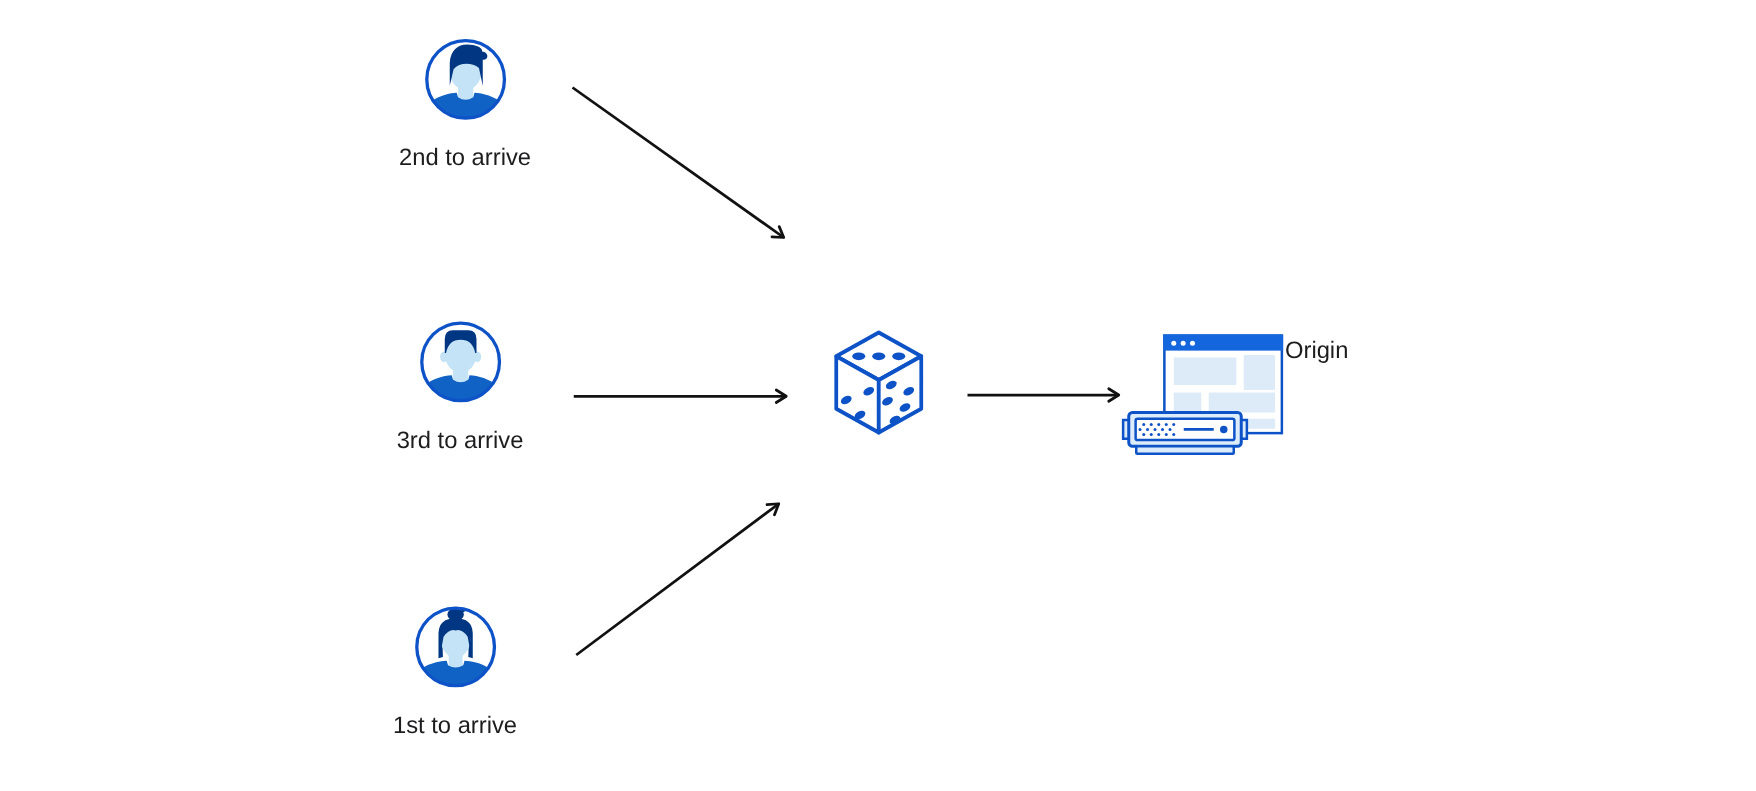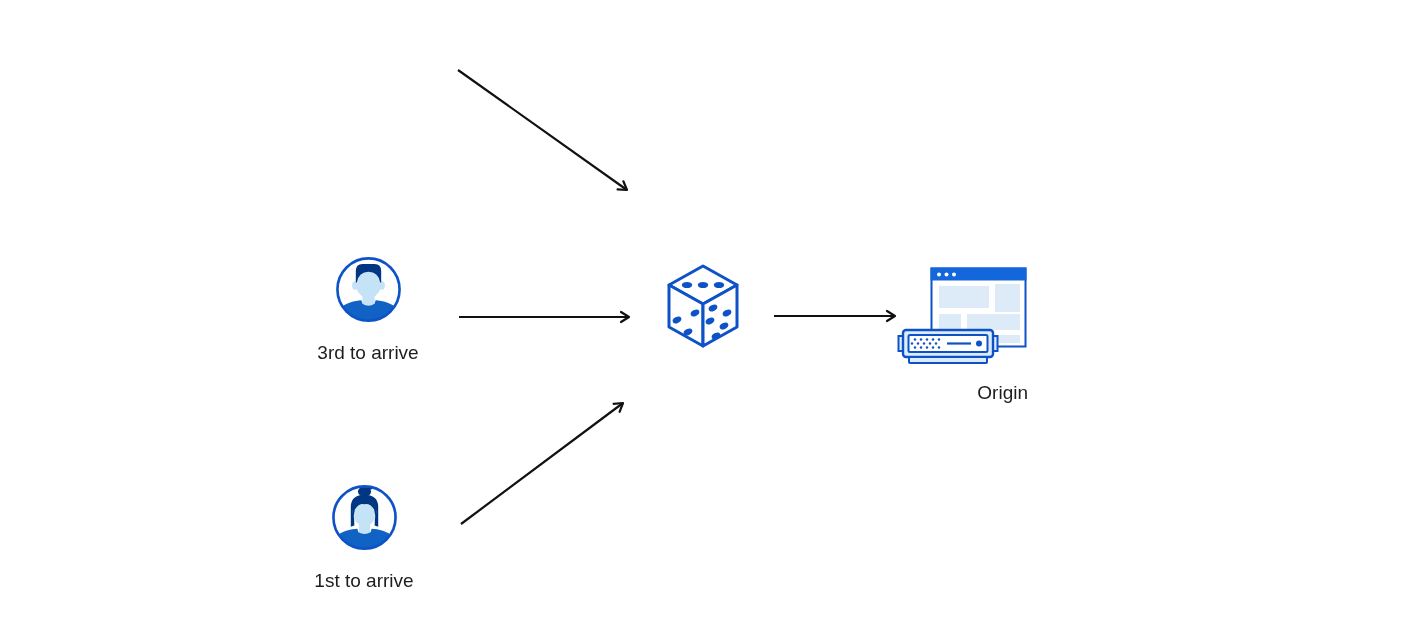--- a/index.html
+++ b/index.html
@@ -32,22 +32,22 @@
     color: #1d1d1f;
     text-align: center;
     white-space: nowrap;
   }
   .hub { position: absolute; left: 664px; top: 263px; width: 78px; height: 86px; }
   .origin-node {
     position: absolute;
     left: 893px; top: 255px;
     width: 135px;
     display: flex;
-    flex-direction: column;
-    align-items: flex-end;
+    flex-direction: row;
+    align-items: flex-start;
   }
   .origin-icon { width: 135px; height: 112px; }
   .origin-label {
     margin-top: 15px;
     font-size: 19px;
     line-height: 22px;
     color: #1d1d1f;
     text-align: center;
     white-space: nowrap;
   }
@@ -62,20 +62,40 @@
       <marker id="ah" markerUnits="userSpaceOnUse" markerWidth="18" markerHeight="18" refX="13" refY="9" orient="auto">
         <path d="M5,4 L13,9 L5,14" fill="none" stroke="#111111" stroke-width="2.2" stroke-linecap="round" stroke-linejoin="round"></path>
       </marker>
     </defs>
     <line x1="458" y1="70" x2="627" y2="190" stroke="#111111" stroke-width="2.2" marker-end="url(#ah)"></line>
     <line x1="459" y1="317" x2="629" y2="317" stroke="#111111" stroke-width="2.2" marker-end="url(#ah)"></line>
     <line x1="461" y1="524" x2="623" y2="403" stroke="#111111" stroke-width="2.2" marker-end="url(#ah)"></line>
     <line x1="774" y1="316" x2="895" y2="316" stroke="#111111" stroke-width="2.2" marker-end="url(#ah)"></line>
   </svg>
 
+  <div class="node" style="left:292px; top:30px;">
+    <div class="avatar">
+      <svg viewBox="0 0 66 66" width="67" height="67">
+        <defs>
+            <clipPath id="clipA">
+              <circle cx="33" cy="33" r="30"></circle>
+            </clipPath>
+          </defs>
+        <circle cx="33" cy="33" r="30" fill="#ffffff"></circle>
+        <g clip-path="url(#clipA)">
+          <rect x="27" y="30" width="12" height="22" fill="#c5e3f6"></rect>
+          <path d="M-2,68 L68,68 L68,58 C60,47 48,44 40,43.5 L39,47 Q33,51 27,47 L26,43.5 C18,44 6,47 -2,58 Z" fill="#1062c5"></path>
+          <ellipse cx="33" cy="26.5" rx="12.5" ry="15" fill="#c5e3f6"></ellipse>
+          <path d="M20.5,38 L20.5,20 C21,10 27,5.5 34,5.5 C41,5.5 46.5,8 46,11 C51.5,11.5 51.5,18 46.5,17.5 L46.5,38 L43.5,24 C38,19.5 28,19.5 23.5,25 Z" fill="#003682"></path>
+        </g>
+        <circle cx="33" cy="33" r="30.6" fill="none" stroke="#0d53c7" stroke-width="2.6"></circle>
+      </svg>
+    </div>
+    <div class="node-label">2nd to arrive</div>
+  </div>
 
   <div class="node" style="left:288px; top:256px;">
     <div class="avatar">
       <svg viewBox="0 0 66 66" width="67" height="67">
         <defs>
             <clipPath id="clipB">
               <circle cx="33" cy="33" r="30"></circle>
             </clipPath>
           </defs>
         <circle cx="33" cy="33" r="30" fill="#ffffff"></circle>

